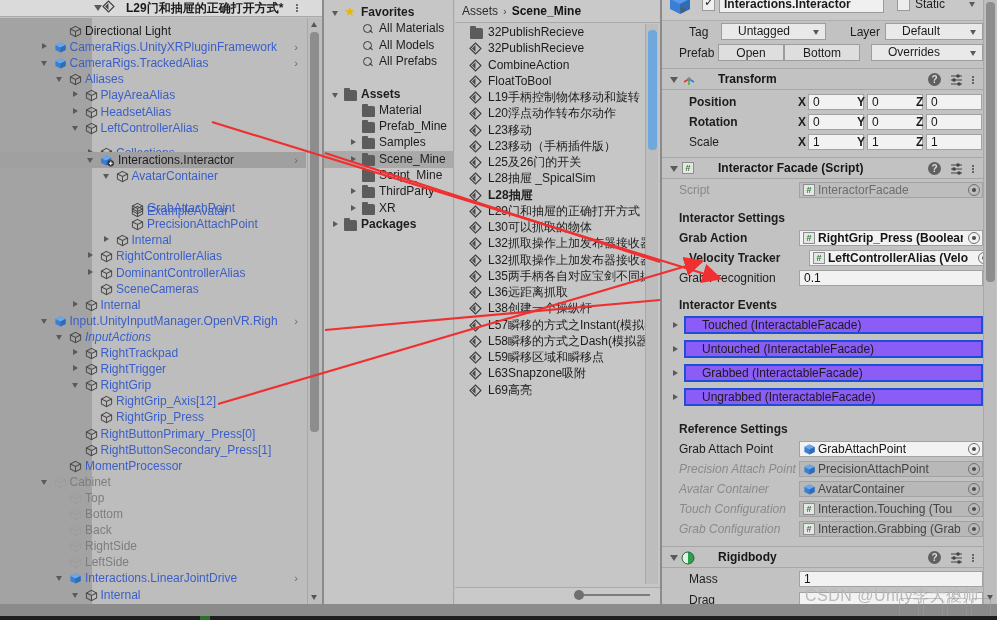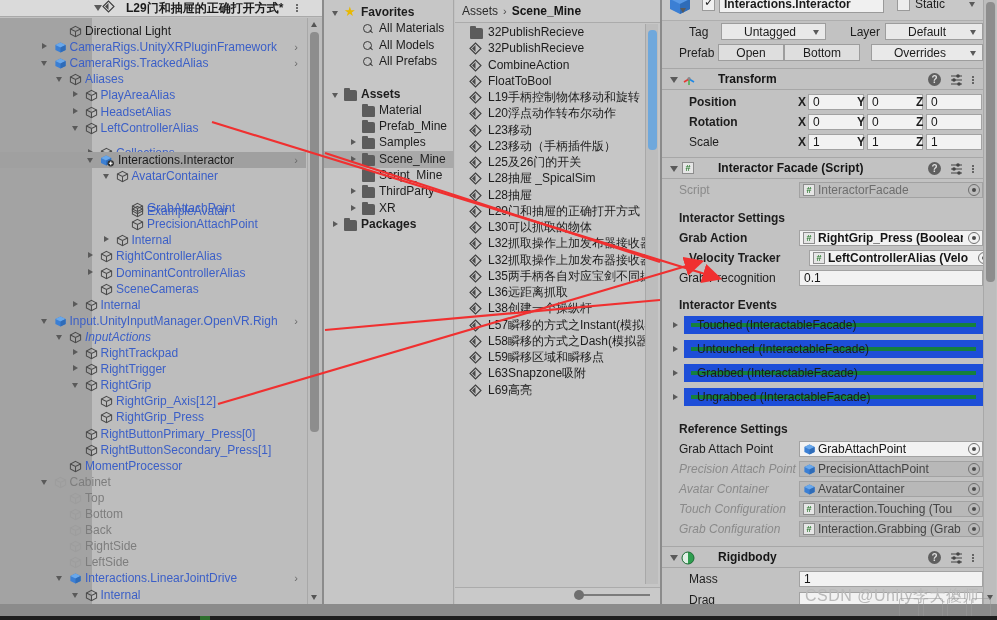--- a/index.html
+++ b/index.html
@@ -78,21 +78,21 @@
   .i-chk:after{ content:"✓"; position:absolute; left:1px; top:-4px; font-size:12px; color:#222;}
   .i-name{ position:absolute; left:57px; top:-4px; width:165px; height:17px; background:#f0f0f0; border:1px solid #9a9a9a;
            font-size:12px; line-height:15px; padding-left:4px; color:#1a1a1a; font-weight:bold; overflow:hidden;}
   .i-statchk{ position:absolute; left:235px; top:-2px; width:13px;height:13px;background:#ededed;border:1px solid #9a9a9a;}
   .i-static{ position:absolute; left:253px; top:-3px; font-size:12px; color:#1d1d1d;}
   .i-statarrow{ position:absolute; left:307px; top:2px;}
   .i-smalltri{ position:absolute; left:18px; top:8px; }
 
   .i-row{ position:relative; height:20px; display:flex; align-items:center; }
   .i-lab{ font-size:12px; color:#1d1d1d; }
-  .dropdown{ background:#e9e9e9; border:1px solid #9d9d9d; height:17px; position:relative; display:flex; align-items:center; padding-left:22px; font-size:12px; color:#1b1b1b;}
+  .dropdown{ background:#e9e9e9; border:1px solid #9d9d9d; height:17px; position:relative; display:flex; align-items:flex-start; padding-left:16px; font-size:12px; color:#1b1b1b;}
   .dropdown .dt{ position:absolute; right:6px; top:6px; }
   .btnish{ background:#dedede; border:1px solid #9d9d9d; height:17px; display:flex; align-items:center; justify-content:center; font-size:12px; color:#1b1b1b;}
 
   .comp-hdr{ position:relative; height:22px; background:#c2c2c2; border-top:1px solid #a7a7a7; border-bottom:1px solid #a7a7a7; display:flex; align-items:center;padding-left:19px; }
   .comp-hdr .t{ font-weight:bold; font-size:12px; color:#161616; margin-left:37px;}
   .comp-hdr .tools{ position:absolute; right:8px; top:4px; display:flex; gap:9px; align-items:center;}
   .help-ic{ width:13px;height:13px;border-radius:50%;background:#5f5f5f;color:#ddd;font-size:10px;line-height:13px;text-align:center;font-weight:bold;}
   .pre-ic{ width:13px;height:13px;position:relative;}
 
   .f-lab{ font-size:12px; color:#1d1d1d; }
@@ -100,21 +100,21 @@
   .f-lab.dis{ color:#8a8a8a; }
   .f-lab.disi{ color:#8a8a8a; font-style:italic; }
   .numfield{ background:#f2f2f2; border:1px solid #a2a2a2; height:16px; font-size:12px; line-height:14px; padding-left:4px; color:#141414;}
   .objfield{ background:#f2f2f2; border:1px solid #a2a2a2; height:16px; font-size:12px; line-height:14px; display:flex; align-items:center; padding-left:3px; color:#141414; position:relative; overflow:hidden;}
   .objfield.dis{ background:#b8b8b8; color:#444; }
   .objfield.grey{ background:#bdbdbd; }
   .objfield .dot{ position:absolute; right:2px; top:1px; width:12px;height:12px;border-radius:50%;border:1px solid #6f6f6f;}
   .objfield .dot:after{ content:""; position:absolute; left:3px;top:3px;width:4px;height:4px;border-radius:50%;background:#4b4b4b;}
   .sicon{ width:12px;height:12px;flex:none;margin-right:3px; display:inline-block;}
   .hashicon{ width:12px;height:12px;background:#e6e6e6;border:1px solid #8d8d8d;color:#2e7d32;font-size:9px;line-height:11px;text-align:center;font-weight:bold;flex:none;margin-right:3px;}
-  .evtbar{ background:#15803d; border:7px solid #1d4ed8; height:18px; display:flex; align-items:center; padding-left:6px; font-size:12px; color:#1b1b1b;}
+  .evtbar{ background:#8b5cf6; border:2px solid #1d4ed8; height:18px; display:flex; align-items:center; padding-left:16px; font-size:12px; color:#1b1b1b;}
   .evtwrap{ position:relative; display:flex; align-items:center; }
 
   
   #arrows{ position:absolute; left:0; top:0; width:997px; height:620px; pointer-events:none; }
 
   
   #botbar{ position:absolute; left:0; top:604px; width:997px; height:16px; background:#8b8b8b; }
   #watermark{ position:absolute; right:18px; top:586px; font-size:16px; color:#b9b9b9; font-family:"Liberation Sans",sans-serif; letter-spacing:0.5px;}
   #botstrip{ position:absolute; left:0; top:616px; width:997px; height:4px; background:#1e1e1e; }
   #botstrip .grn{ position:absolute; left:200px; top:0; width:10px; height:4px; background:#2c6e2c;}
@@ -569,21 +569,21 @@
               </svg></span>
             <span class="plbl nowrap" style="position:absolute;left:33px;top:0;width:158px;">L25及26门的开关</span>
           </div>
           <div class="prow" style="top: 146.25px;">
             <span style="position:absolute;left:14px;top:2px;"><svg width="13" height="13" viewBox="0 0 13 13">
                 <path d="M1 6.5 L6.5 1 L12 6.5 L6.5 12 Z" fill="none" stroke="#3d3d3d" stroke-width="1.1"></path>
                 <path d="M3 6.5 L6.5 3 L6.5 10 Z" fill="#4a4a4a"></path>
               </svg></span>
             <span class="plbl nowrap" style="position:absolute;left:33px;top:0;width:158px;">L28抽屉 _SpicalSim</span>
           </div>
-          <div class="prow" style="top: 162.5px;">
+          <div class="prow" style="top: 162.5px; font-weight: bold;">
             <span style="position:absolute;left:14px;top:2px;"><svg width="13" height="13" viewBox="0 0 13 13">
                 <path d="M1 6.5 L6.5 1 L12 6.5 L6.5 12 Z" fill="none" stroke="#3d3d3d" stroke-width="1.1"></path>
                 <path d="M3 6.5 L6.5 3 L6.5 10 Z" fill="#4a4a4a"></path>
               </svg></span>
             <span class="plbl nowrap" style="position:absolute;left:33px;top:0;width:158px;">L28抽屉</span>
           </div>
           <div class="prow" style="top: 178.75px;">
             <span style="position:absolute;left:14px;top:2px;"><svg width="13" height="13" viewBox="0 0 13 13">
                 <path d="M1 6.5 L6.5 1 L12 6.5 L6.5 12 Z" fill="none" stroke="#3d3d3d" stroke-width="1.1"></path>
                 <path d="M3 6.5 L6.5 3 L6.5 10 Z" fill="#4a4a4a"></path>

